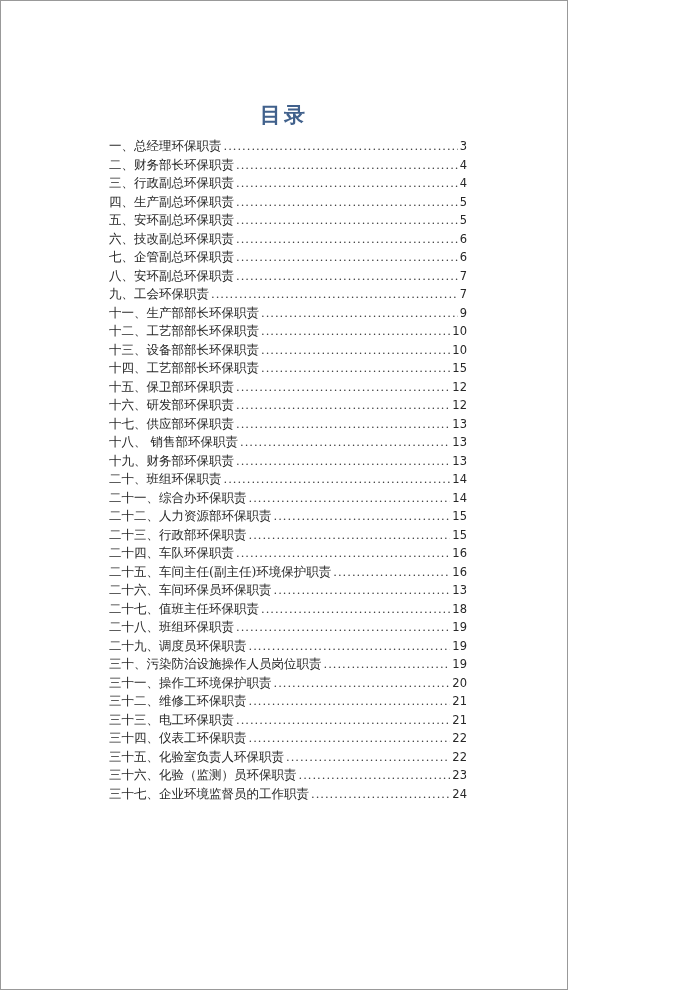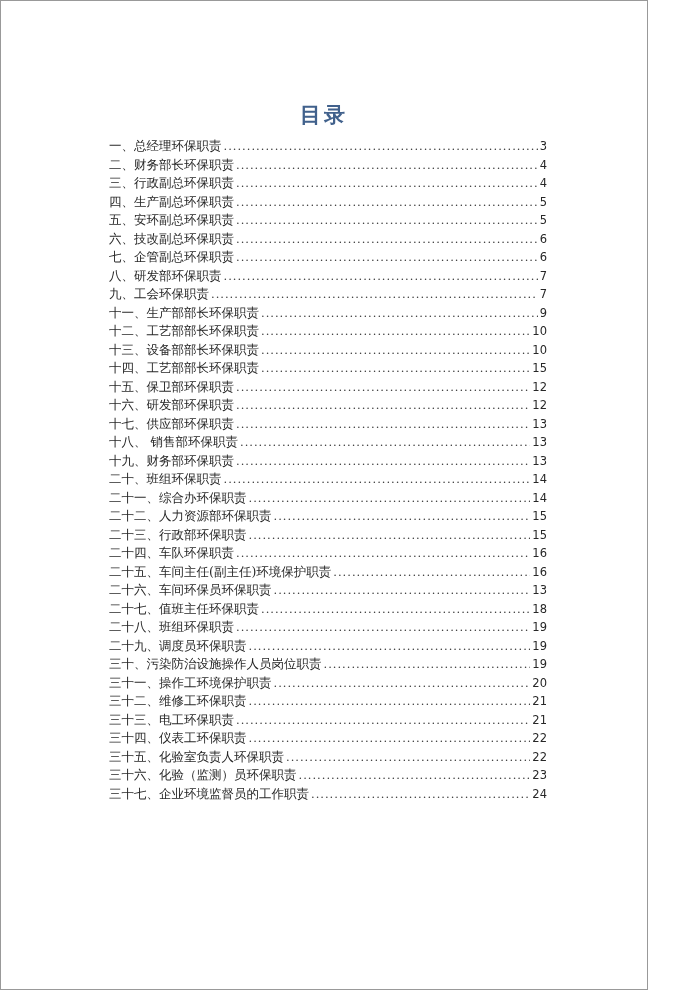--- a/index.html
+++ b/index.html
@@ -3,21 +3,21 @@
 <meta charset="utf-8">
 <style>
   html, body {
     margin: 0;
     padding: 0;
     background: #ffffff;
     font-family: "DejaVu Serif", "Liberation Serif", serif;
   }
   .page {
     position: relative;
-    width: 648px;
+    width: 568px;
     height: 990px;
     box-sizing: border-box;
     border: 1px solid #999999;
     background: #ffffff;
     overflow: hidden;
   }
   .toc-title {
     margin: 0;
     padding-top: 98px;
     text-align: center;
@@ -109,21 +109,21 @@
     <span class="toc-page">6</span>
   </div>
 
   <div class="toc-row">
     <span class="toc-label">七、企管副总环保职责</span>
     <span class="toc-leader"></span>
     <span class="toc-page">6</span>
   </div>
 
   <div class="toc-row">
-    <span class="toc-label">八、研发部环保职责</span>
+    <span class="toc-label">八、安环副总环保职责</span>
     <span class="toc-leader"></span>
     <span class="toc-page">7</span>
   </div>
 
   <div class="toc-row">
     <span class="toc-label">九、工会环保职责</span>
     <span class="toc-leader"></span>
     <span class="toc-page">7</span>
   </div>
 

